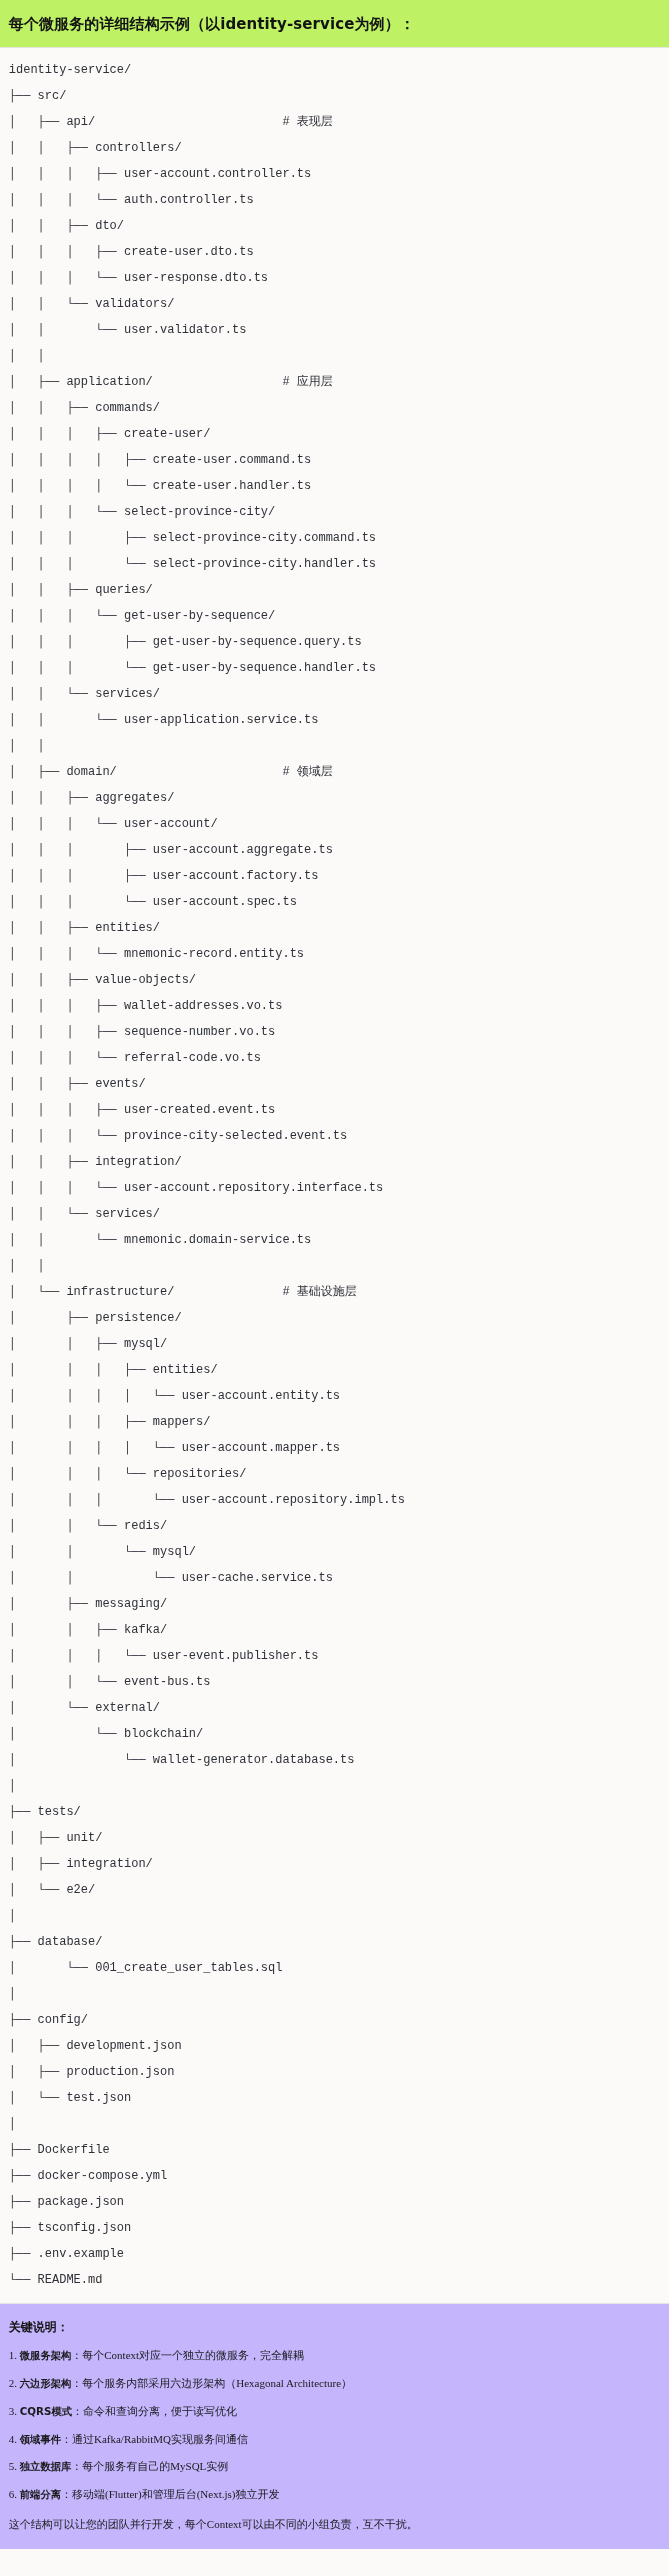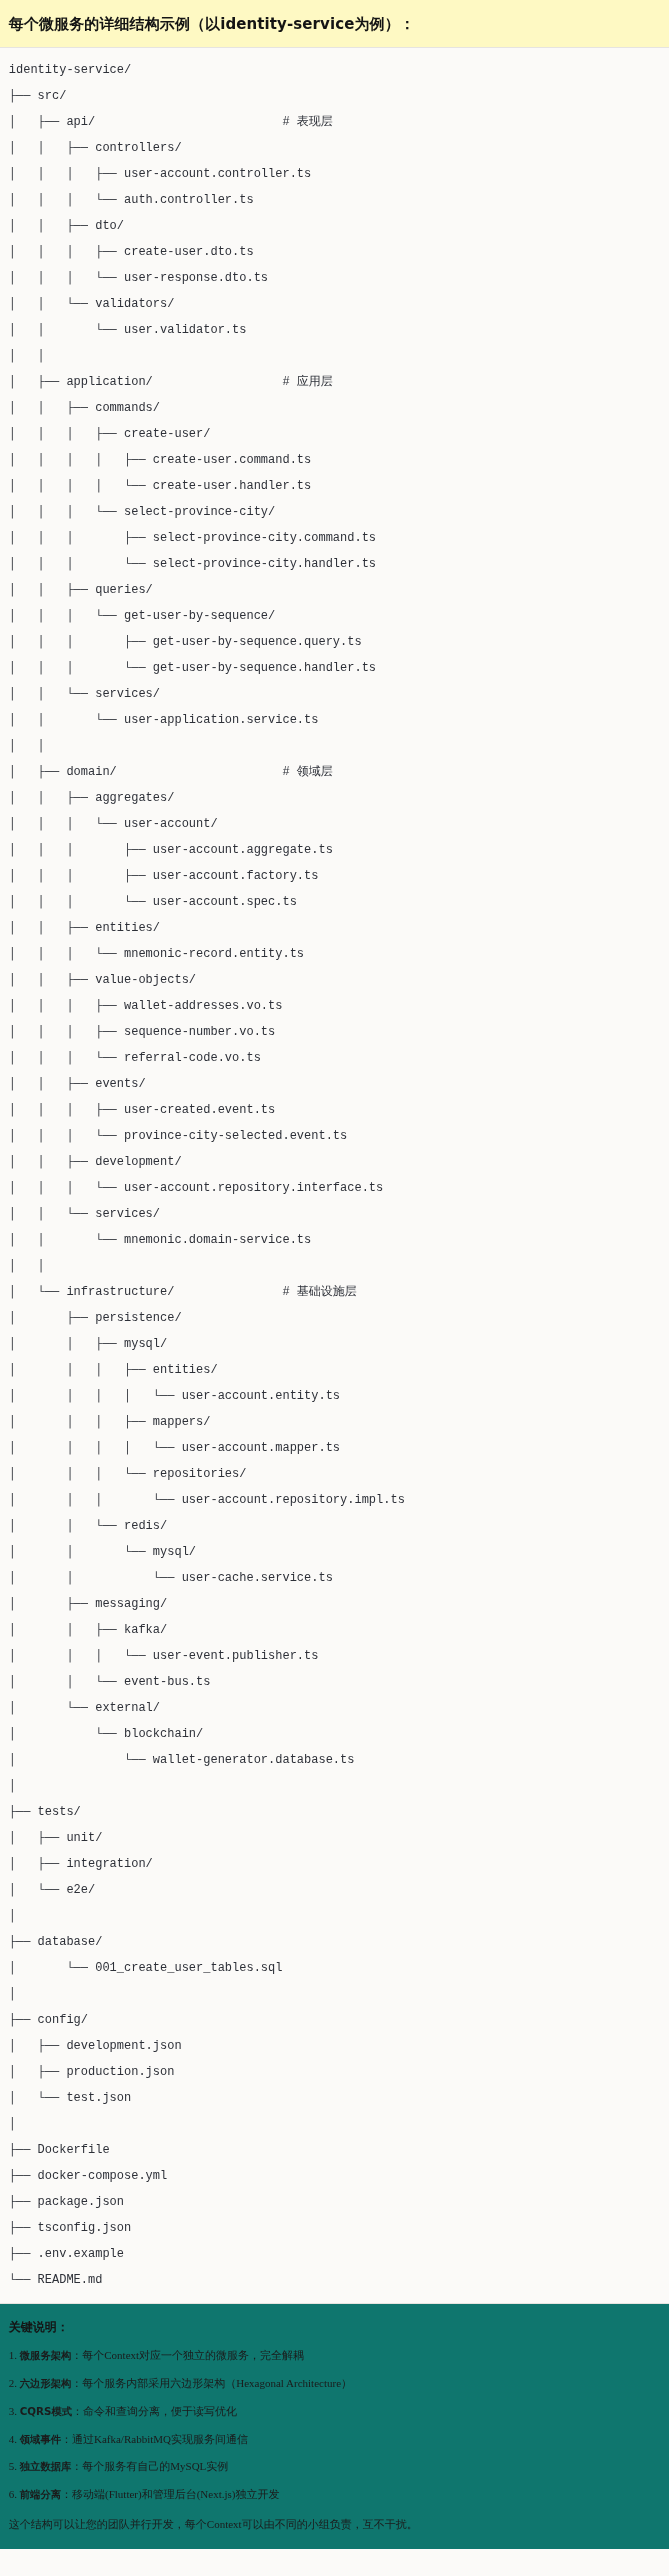--- a/index.html
+++ b/index.html
@@ -17,21 +17,21 @@
   .page {
     width: 669px;
     box-sizing: border-box;
     background: #fbfaf8;
   }
 
   
   .heading-block {
     padding: 13.8px 8.8px 12.5px 8.8px;
     border-bottom: 0.6px solid #e6e4e0;
-    background: #fef9c3;
+    background: #bef264;
   }
   .heading-title {
     font-family: "DejaVu Sans", sans-serif;
     font-weight: 700;
     font-size: 15px;
     line-height: 1.35;
     letter-spacing: 0.1px;
     color: #141414;
     margin: 0;
   }
@@ -56,21 +56,21 @@
     white-space: pre;
     min-height: 13px;
   }
   .tree .cmt {
     color: #2d3038;
   }
 
   
   .notes-block {
     padding: 15px 8.8px 16.3px 8.8px;
-    background: #0f766e;
+    background: #c4b5fd;
   }
   .notes-title {
     font-family: "DejaVu Sans", sans-serif;
     font-weight: 700;
     font-size: 12px;
     line-height: 1.4;
     color: #141414;
     margin: 0 0 11.3px 0;
   }
   .notes-list {
@@ -146,21 +146,21 @@
 <span class="row">│   │   │       └── user-account.spec.ts</span>
 <span class="row">│   │   ├── entities/</span>
 <span class="row">│   │   │   └── mnemonic-record.entity.ts</span>
 <span class="row">│   │   ├── value-objects/</span>
 <span class="row">│   │   │   ├── wallet-addresses.vo.ts</span>
 <span class="row">│   │   │   ├── sequence-number.vo.ts</span>
 <span class="row">│   │   │   └── referral-code.vo.ts</span>
 <span class="row">│   │   ├── events/</span>
 <span class="row">│   │   │   ├── user-created.event.ts</span>
 <span class="row">│   │   │   └── province-city-selected.event.ts</span>
-<span class="row">│   │   ├── development/</span>
+<span class="row">│   │   ├── integration/</span>
 <span class="row">│   │   │   └── user-account.repository.interface.ts</span>
 <span class="row">│   │   └── services/</span>
 <span class="row">│   │       └── mnemonic.domain-service.ts</span>
 <span class="row">│   │</span>
 <span class="row">│   └── infrastructure/               <span class="cmt"># 基础设施层</span></span>
 <span class="row">│       ├── persistence/</span>
 <span class="row">│       │   ├── mysql/</span>
 <span class="row">│       │   │   ├── entities/</span>
 <span class="row">│       │   │   │   └── user-account.entity.ts</span>
 <span class="row">│       │   │   ├── mappers/</span>

